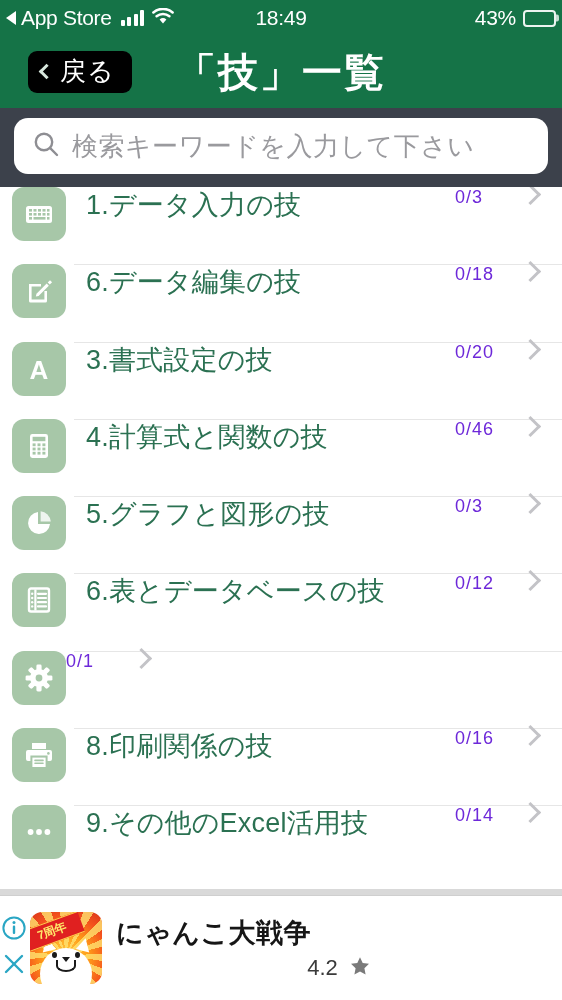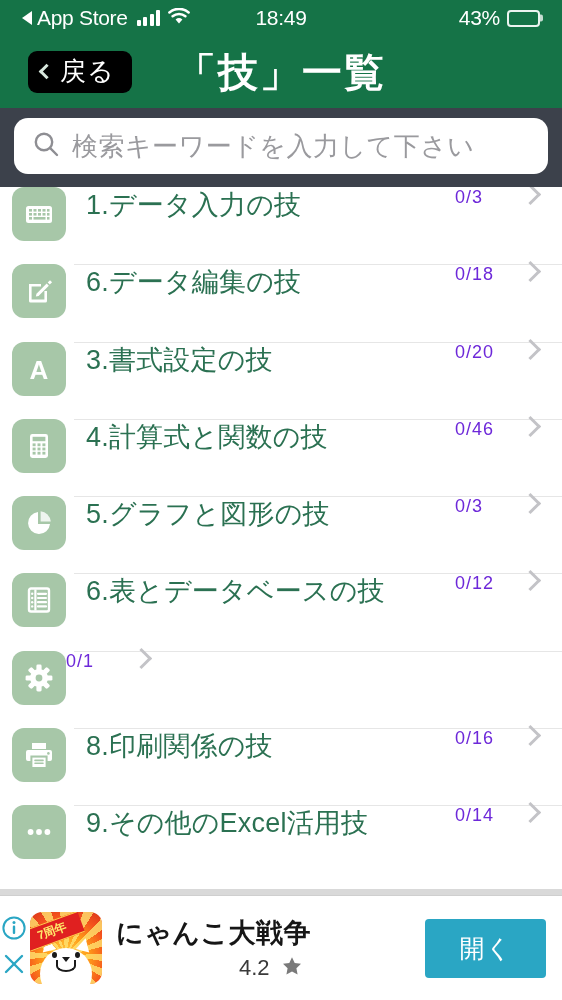--- a/index.html
+++ b/index.html
@@ -21,21 +21,21 @@
     background: #ffffff;
   }
 
   
   .status-bar {
     height: 36px;
     background: #157347;
     color: #ffffff;
     display: flex;
     align-items: center;
-    padding: 0 22px;
+    padding: 0 6px;
     flex: 0 0 auto;
     font-size: 21px;
     letter-spacing: -0.3px;
   }
   .sb-left { display: flex; align-items: center; gap: 5px; flex: 1 1 0; min-width: 0; }
   .sb-center { flex: 0 0 auto; display: flex; justify-content: center; }
   .sb-right { flex: 1 1 0; display: flex; align-items: center; justify-content: flex-end; gap: 7px; }
 
   .sb-back-tri {
     width: 0; height: 0;
@@ -589,16 +589,15 @@
       <span class="ad-rating-row">
         <span class="ad-rating">4.2</span>
         <span>
           <svg width="22" height="22" viewBox="0 0 22 22">
             <path d="M11 2.2 L13.7 8 L20 8.8 L15.4 13.2 L16.6 19.5 L11 16.4 L5.4 19.5 L6.6 13.2 L2 8.8 L8.3 8 Z" fill="#7a7a7a"></path>
           </svg>
         </span>
       </span>
     </div>
 
-    <button class="ad-cta">開く</button>
   </div>
 
 </div>
 
 </body></html>

